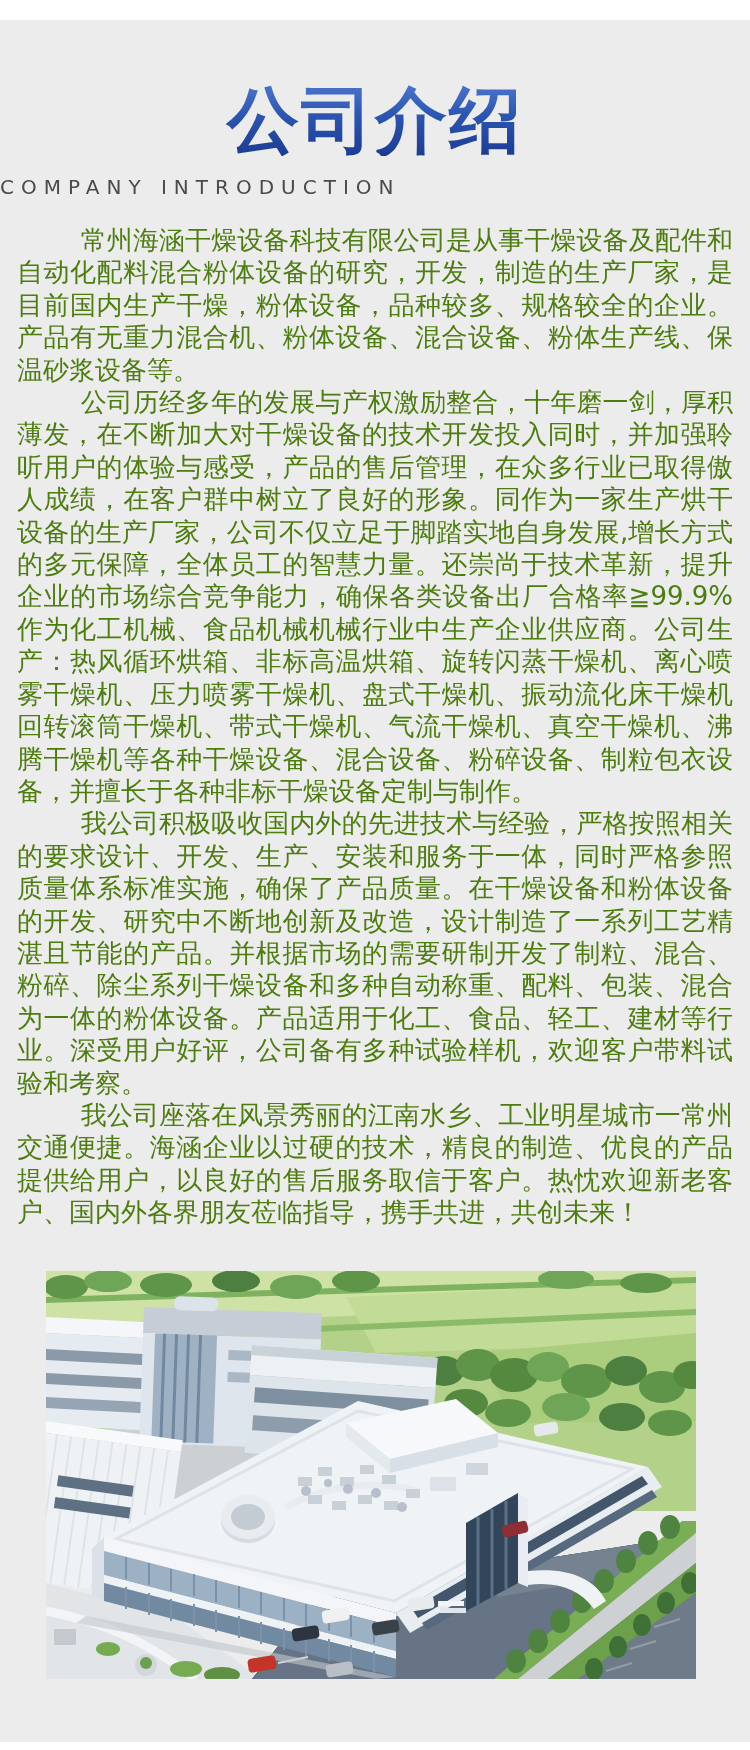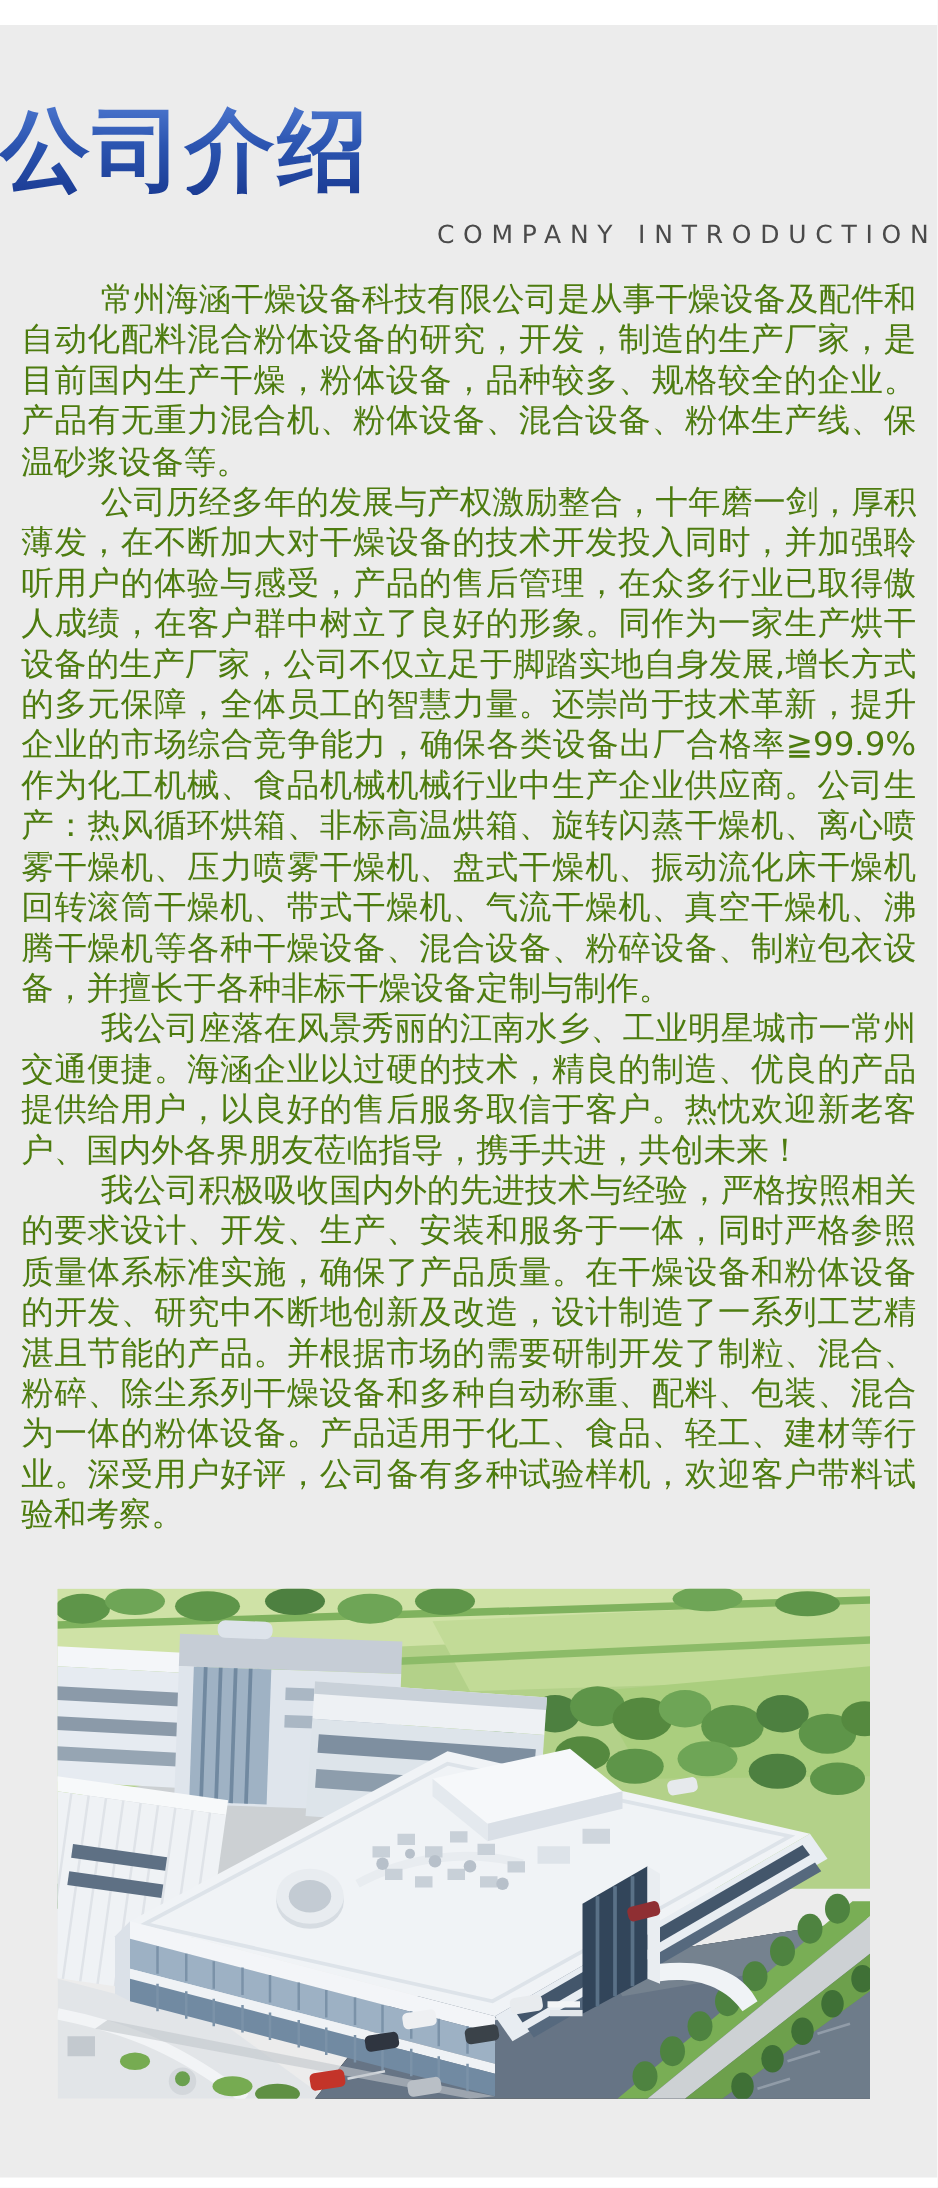--- a/index.html
+++ b/index.html
@@ -20,41 +20,41 @@
     top:20px;
     left:0;
     width:750px;
     height:1722px;
     background:#ececec;
     box-sizing:border-box;
     padding-top:64px;
   }
   .title{
     margin:0;
-    text-align:left;
+    text-align:center;
     font-size:72px;
     line-height:1;
     font-weight:700;
     letter-spacing:2px;
     color:#24479e;
     text-shadow:0 2px 2px rgba(0,0,0,0.12);
   }
   @supports ((-webkit-background-clip:text) or (background-clip:text)){
     .title{
       background:linear-gradient(180deg,#4a74cc 0%,#2b54b0 45%,#1b3c94 100%);
       -webkit-background-clip:text;
       background-clip:text;
       -webkit-text-fill-color:transparent;
       color:transparent;
       text-shadow:none;
     }
   }
   .subtitle{
     margin:18px 0 0 0;
-    text-align:right;
+    text-align:left;
     font-size:20px;
     line-height:26px;
     letter-spacing:7px;
     color:#4a4a4a;
   }
   .content{
     margin-top:24px;
   }
   .content p{
     margin:0 17px;
@@ -78,22 +78,22 @@
 
 <div class="page">
   <div class="panel">
 
     <h1 class="title">公司介绍</h1>
     <div class="subtitle">COMPANY INTRODUCTION</div>
 
     <div class="content">
       <p>常州海涵干燥设备科技有限公司是从事干燥设备及配件和自动化配料混合粉体设备的研究，开发，制造的生产厂家，是目前国内生产干燥，粉体设备，品种较多、规格较全的企业。产品有无重力混合机、粉体设备、混合设备、粉体生产线、保温砂浆设备等。</p>
       <p>公司历经多年的发展与产权激励整合，十年磨一剑，厚积薄发，在不断加大对干燥设备的技术开发投入同时，并加强聆听用户的体验与感受，产品的售后管理，在众多行业已取得傲人成绩，在客户群中树立了良好的形象。同作为一家生产烘干设备的生产厂家，公司不仅立足于脚踏实地自身发展,增长方式的多元保障，全体员工的智慧力量。还崇尚于技术革新，提升企业的市场综合竞争能力，确保各类设备出厂合格率≧99.9%作为化工机械、食品机械机械行业中生产企业供应商。公司生产：热风循环烘箱、非标高温烘箱、旋转闪蒸干燥机、离心喷雾干燥机、压力喷雾干燥机、盘式干燥机、振动流化床干燥机回转滚筒干燥机、带式干燥机、气流干燥机、真空干燥机、沸腾干燥机等各种干燥设备、混合设备、粉碎设备、制粒包衣设备，并擅长于各种非标干燥设备定制与制作。</p>
+      <p>我公司积极吸收国内外的先进技术与经验，严格按照相关的要求设计、开发、生产、安装和服务于一体，同时严格参照质量体系标准实施，确保了产品质量。在干燥设备和粉体设备的开发、研究中不断地创新及改造，设计制造了一系列工艺精湛且节能的产品。并根据市场的需要研制开发了制粒、混合、粉碎、除尘系列干燥设备和多种自动称重、配料、包装、混合为一体的粉体设备。产品适用于化工、食品、轻工、建材等行业。深受用户好评，公司备有多种试验样机，欢迎客户带料试验和考察。</p>
       <p>我公司座落在风景秀丽的江南水乡、工业明星城市一常州交通便捷。海涵企业以过硬的技术，精良的制造、优良的产品提供给用户，以良好的售后服务取信于客户。热忱欢迎新老客户、国内外各界朋友莅临指导，携手共进，共创未来！</p>
-      <p>我公司积极吸收国内外的先进技术与经验，严格按照相关的要求设计、开发、生产、安装和服务于一体，同时严格参照质量体系标准实施，确保了产品质量。在干燥设备和粉体设备的开发、研究中不断地创新及改造，设计制造了一系列工艺精湛且节能的产品。并根据市场的需要研制开发了制粒、混合、粉碎、除尘系列干燥设备和多种自动称重、配料、包装、混合为一体的粉体设备。产品适用于化工、食品、轻工、建材等行业。深受用户好评，公司备有多种试验样机，欢迎客户带料试验和考察。</p>
     </div>
 
     <svg class="photo" viewBox="0 0 650 408" xmlns="http://www.w3.org/2000/svg">
 
       <g>
         <rect x="0" y="0" width="650" height="240" fill="#b3d189"></rect>
         <polygon points="0,0 650,0 650,30 0,58" fill="#cfe2a6"></polygon>
         <polygon points="300,26 650,10 650,72 330,82" fill="#c2db97"></polygon>
         <polygon points="430,82 650,62 650,150 470,152" fill="#aace7e"></polygon>
         <polygon points="0,26 650,6 650,12 0,32" fill="#7fb25e"></polygon>

